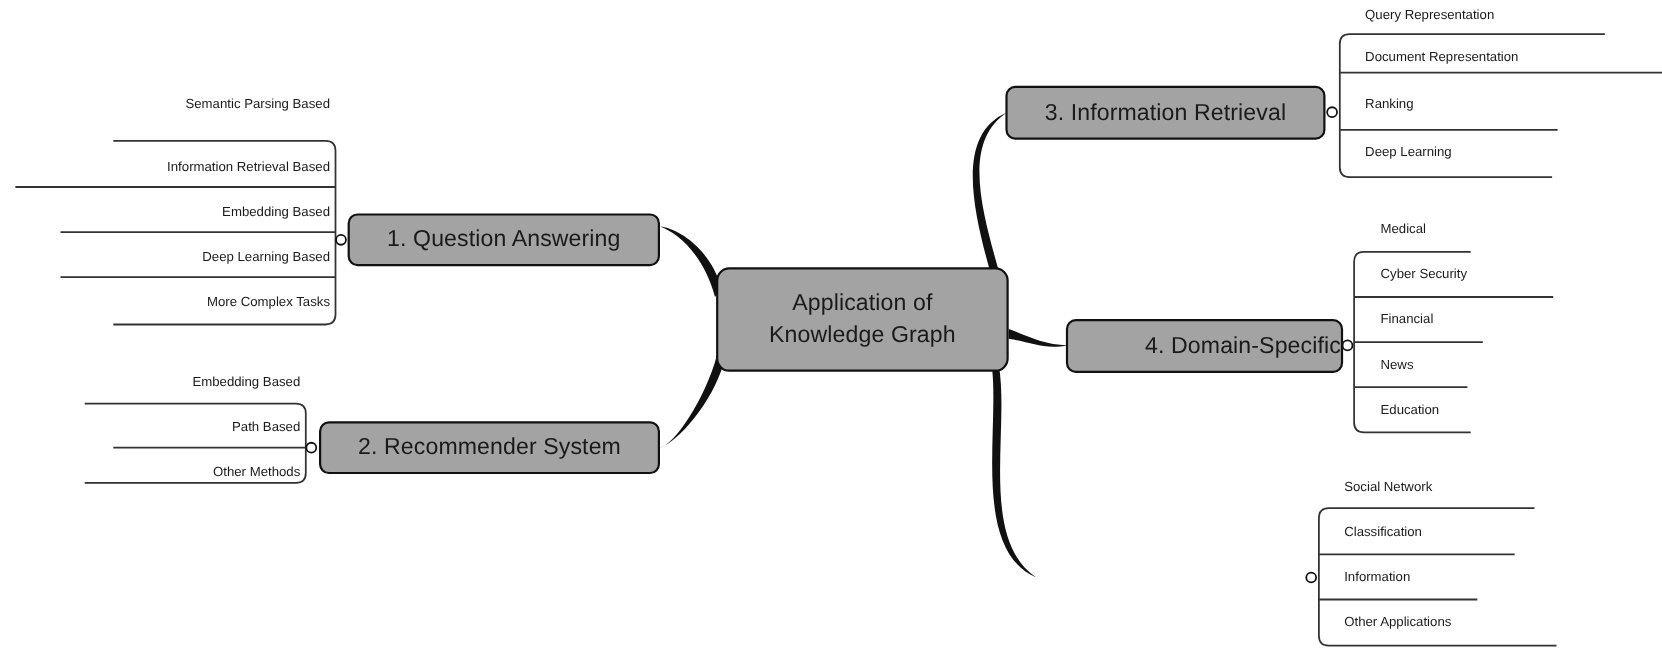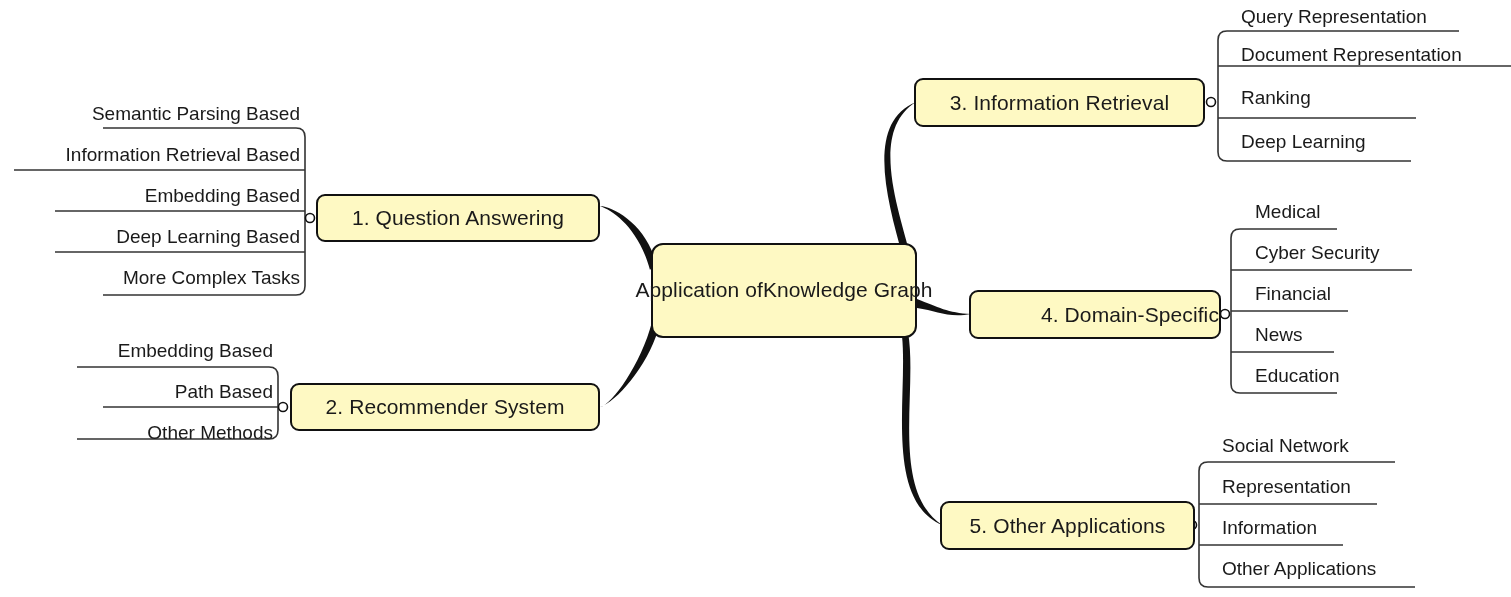--- a/index.html
+++ b/index.html
@@ -29,21 +29,21 @@
     left: 0; top: 0;
     width: 1511px;
     height: 597px;
     pointer-events: none;
   }
 
   
   .node {
     position: absolute;
     box-sizing: border-box;
-    background: #fef9c3;
+    background: #a3a3a3;
     border: 2.5px solid #111111;
     border-radius: 9px;
     display: flex;
     align-items: center;
     justify-content: center;
     white-space: nowrap;
   }
   .node-label {
     font-size: 21px;
     letter-spacing: .1px;
@@ -51,36 +51,36 @@
   }
 
   
   #root-node {
     left: 651px;
     top: 243px;
     width: 266px;
     height: 95px;
     border-width: 2px;
     border-radius: 12px;
-    flex-direction: row;
+    flex-direction: column;
     line-height: 1.34;
   }
   #root-node .node-label { font-size: 21px; }
 
   
   #node-1 { left: 316px; top: 194px; width: 284px; height: 48px; }
   #node-2 { left: 290px; top: 383px; width: 310px; height: 48px; }
   #node-3 { left: 914px; top: 78px;  width: 291px; height: 49px; }
   #node-4 { left: 969px; top: 290px; width: 252px; height: 49px; justify-content: flex-end; }
   #node-5 { left: 940px; top: 501px; width: 255px; height: 49px; }
 
   
   .leaf {
     position: absolute;
-    font-size: 19px;
+    font-size: 12px;
     line-height: 1;
     white-space: nowrap;
     color: #1a1a1a;
   }
   .leaf.right { text-align: left; }
   .leaf.left  { text-align: right; }
 </style>
 </head>
 <body>
 
@@ -152,25 +152,22 @@
   </div>
   <div class="node" id="node-2">
     <span class="node-label">2. Recommender System</span>
   </div>
   <div class="node" id="node-3">
     <span class="node-label">3. Information Retrieval</span>
   </div>
   <div class="node" id="node-4">
     <span class="node-label">4. Domain-Specific</span>
   </div>
-  <div class="node" id="node-5">
-    <span class="node-label">5. Other Applications</span>
-  </div>
 
-  <div class="leaf left" style="right:1211px; top:104px;">Semantic Parsing Based</div>
+  <div class="leaf left" style="right:1211px; top:88px;">Semantic Parsing Based</div>
   <div class="leaf left" style="right:1211px; top:145px;text-align:right;">Information Retrieval Based</div>
   <div class="leaf left" style="right:1211px; top:186px;">Embedding Based</div>
   <div class="leaf left" style="right:1211px; top:227px;">Deep Learning Based</div>
   <div class="leaf left" style="right:1211px; top:268px;">More Complex Tasks</div>
 
   <div class="leaf left" style="right:1238px; top:341px;">Embedding Based</div>
   <div class="leaf left" style="right:1238px; top:382px;">Path Based</div>
   <div class="leaf left" style="right:1238px; top:423px;">Other Methods</div>
 
   <div class="leaf right" style="left:1241px; top:7px;">Query Representation</div>
@@ -178,17 +175,17 @@
   <div class="leaf right" style="left:1241px; top:88px;">Ranking</div>
   <div class="leaf right" style="left:1241px; top:132px;">Deep Learning</div>
 
   <div class="leaf right" style="left:1255px; top:202px;">Medical</div>
   <div class="leaf right" style="left:1255px; top:243px;">Cyber Security</div>
   <div class="leaf right" style="left:1255px; top:284px;">Financial</div>
   <div class="leaf right" style="left:1255px; top:325px;">News</div>
   <div class="leaf right" style="left:1255px; top:366px;">Education</div>
 
   <div class="leaf right" style="left:1222px; top:436px;">Social Network</div>
-  <div class="leaf right" style="left:1222px; top:477px;">Representation</div>
+  <div class="leaf right" style="left:1222px; top:477px;">Classification</div>
   <div class="leaf right" style="left:1222px; top:518px;">Information</div>
   <div class="leaf right" style="left:1222px; top:559px;">Other Applications</div>
 
 </div>
 
 </body></html>

